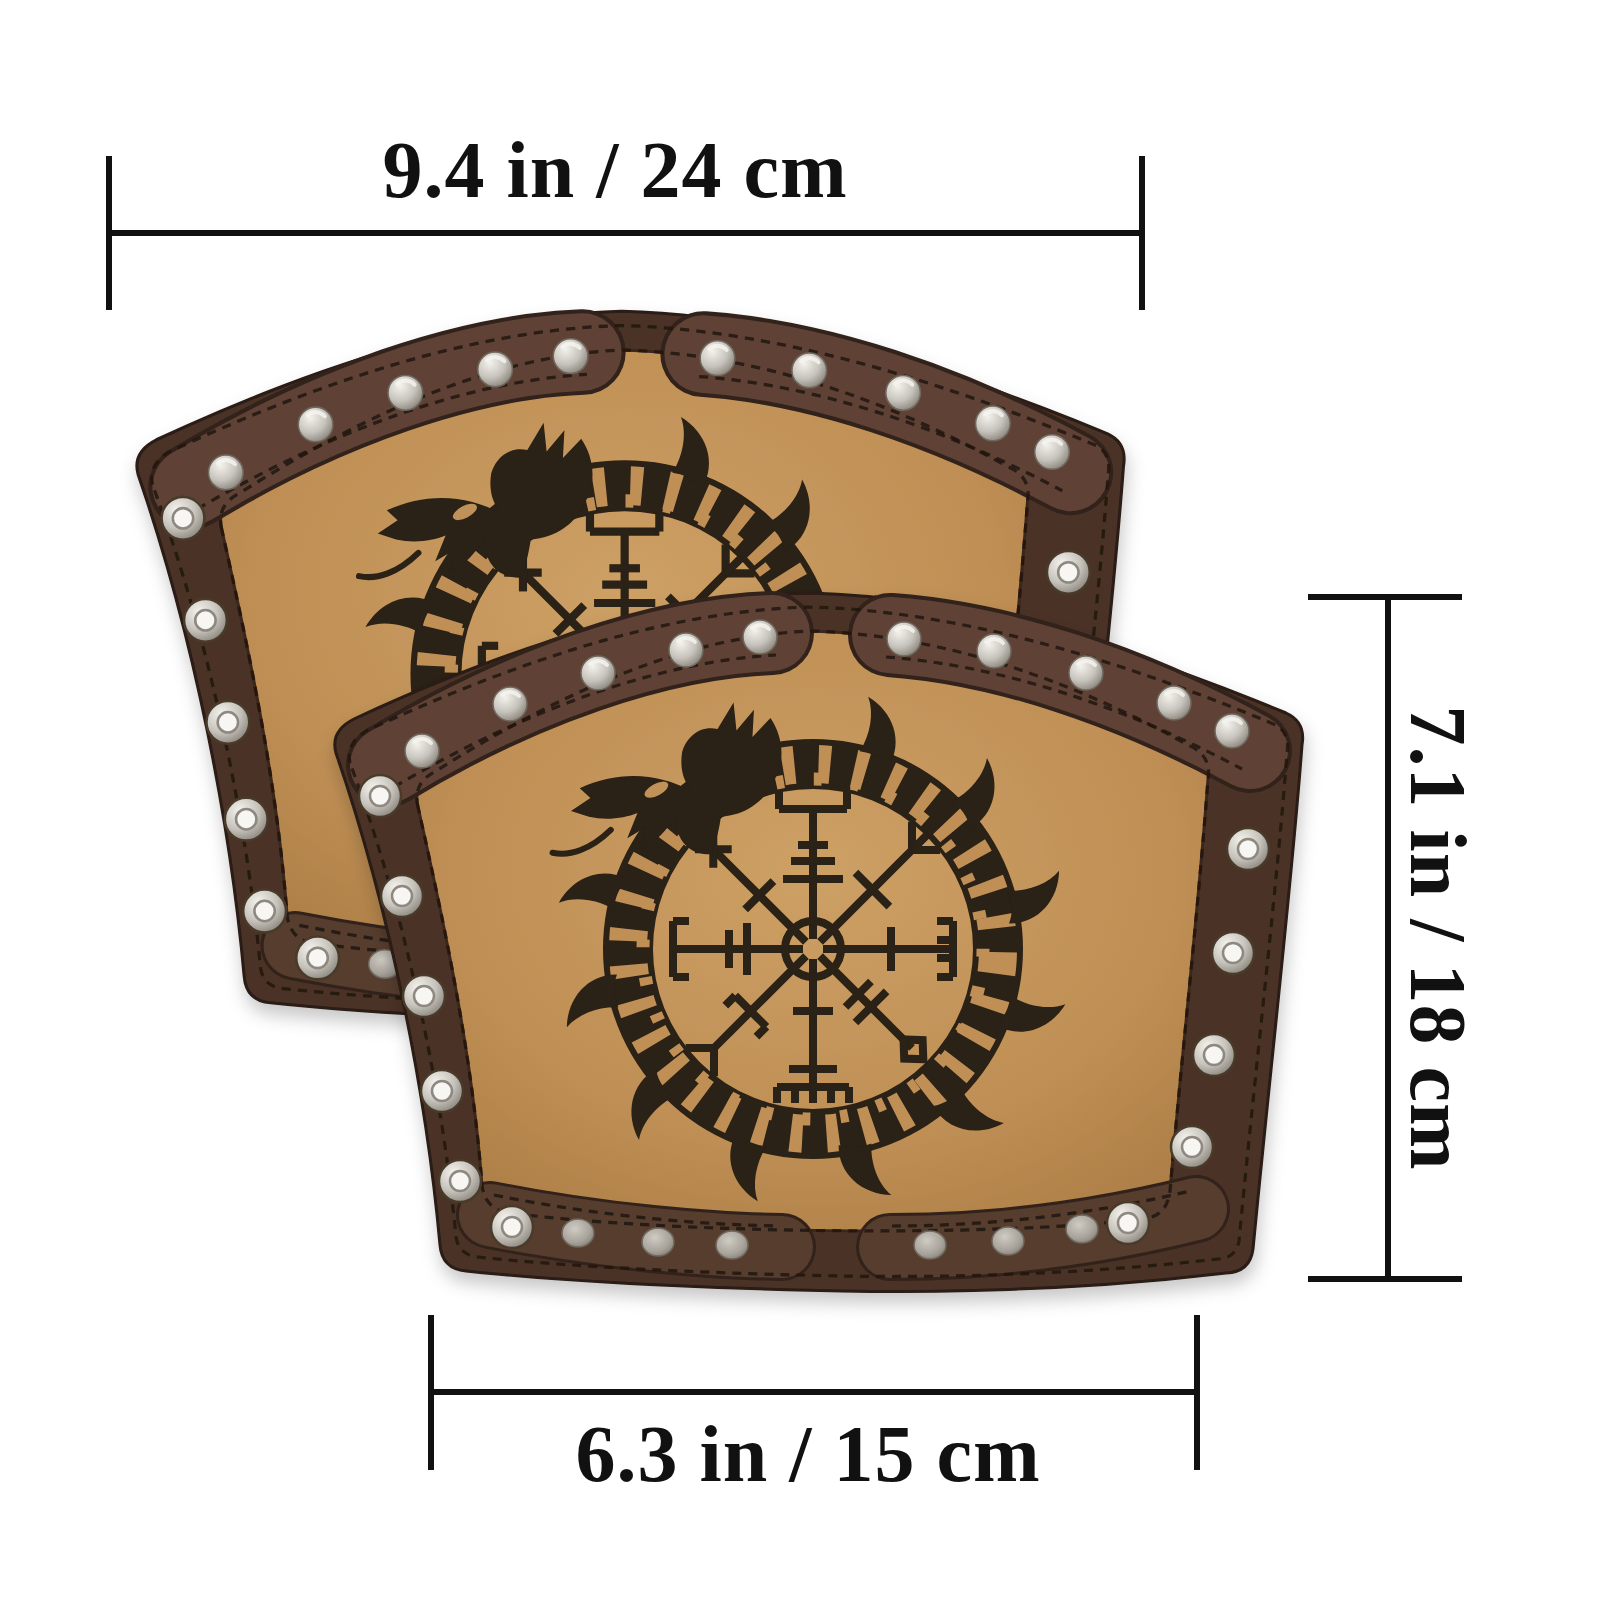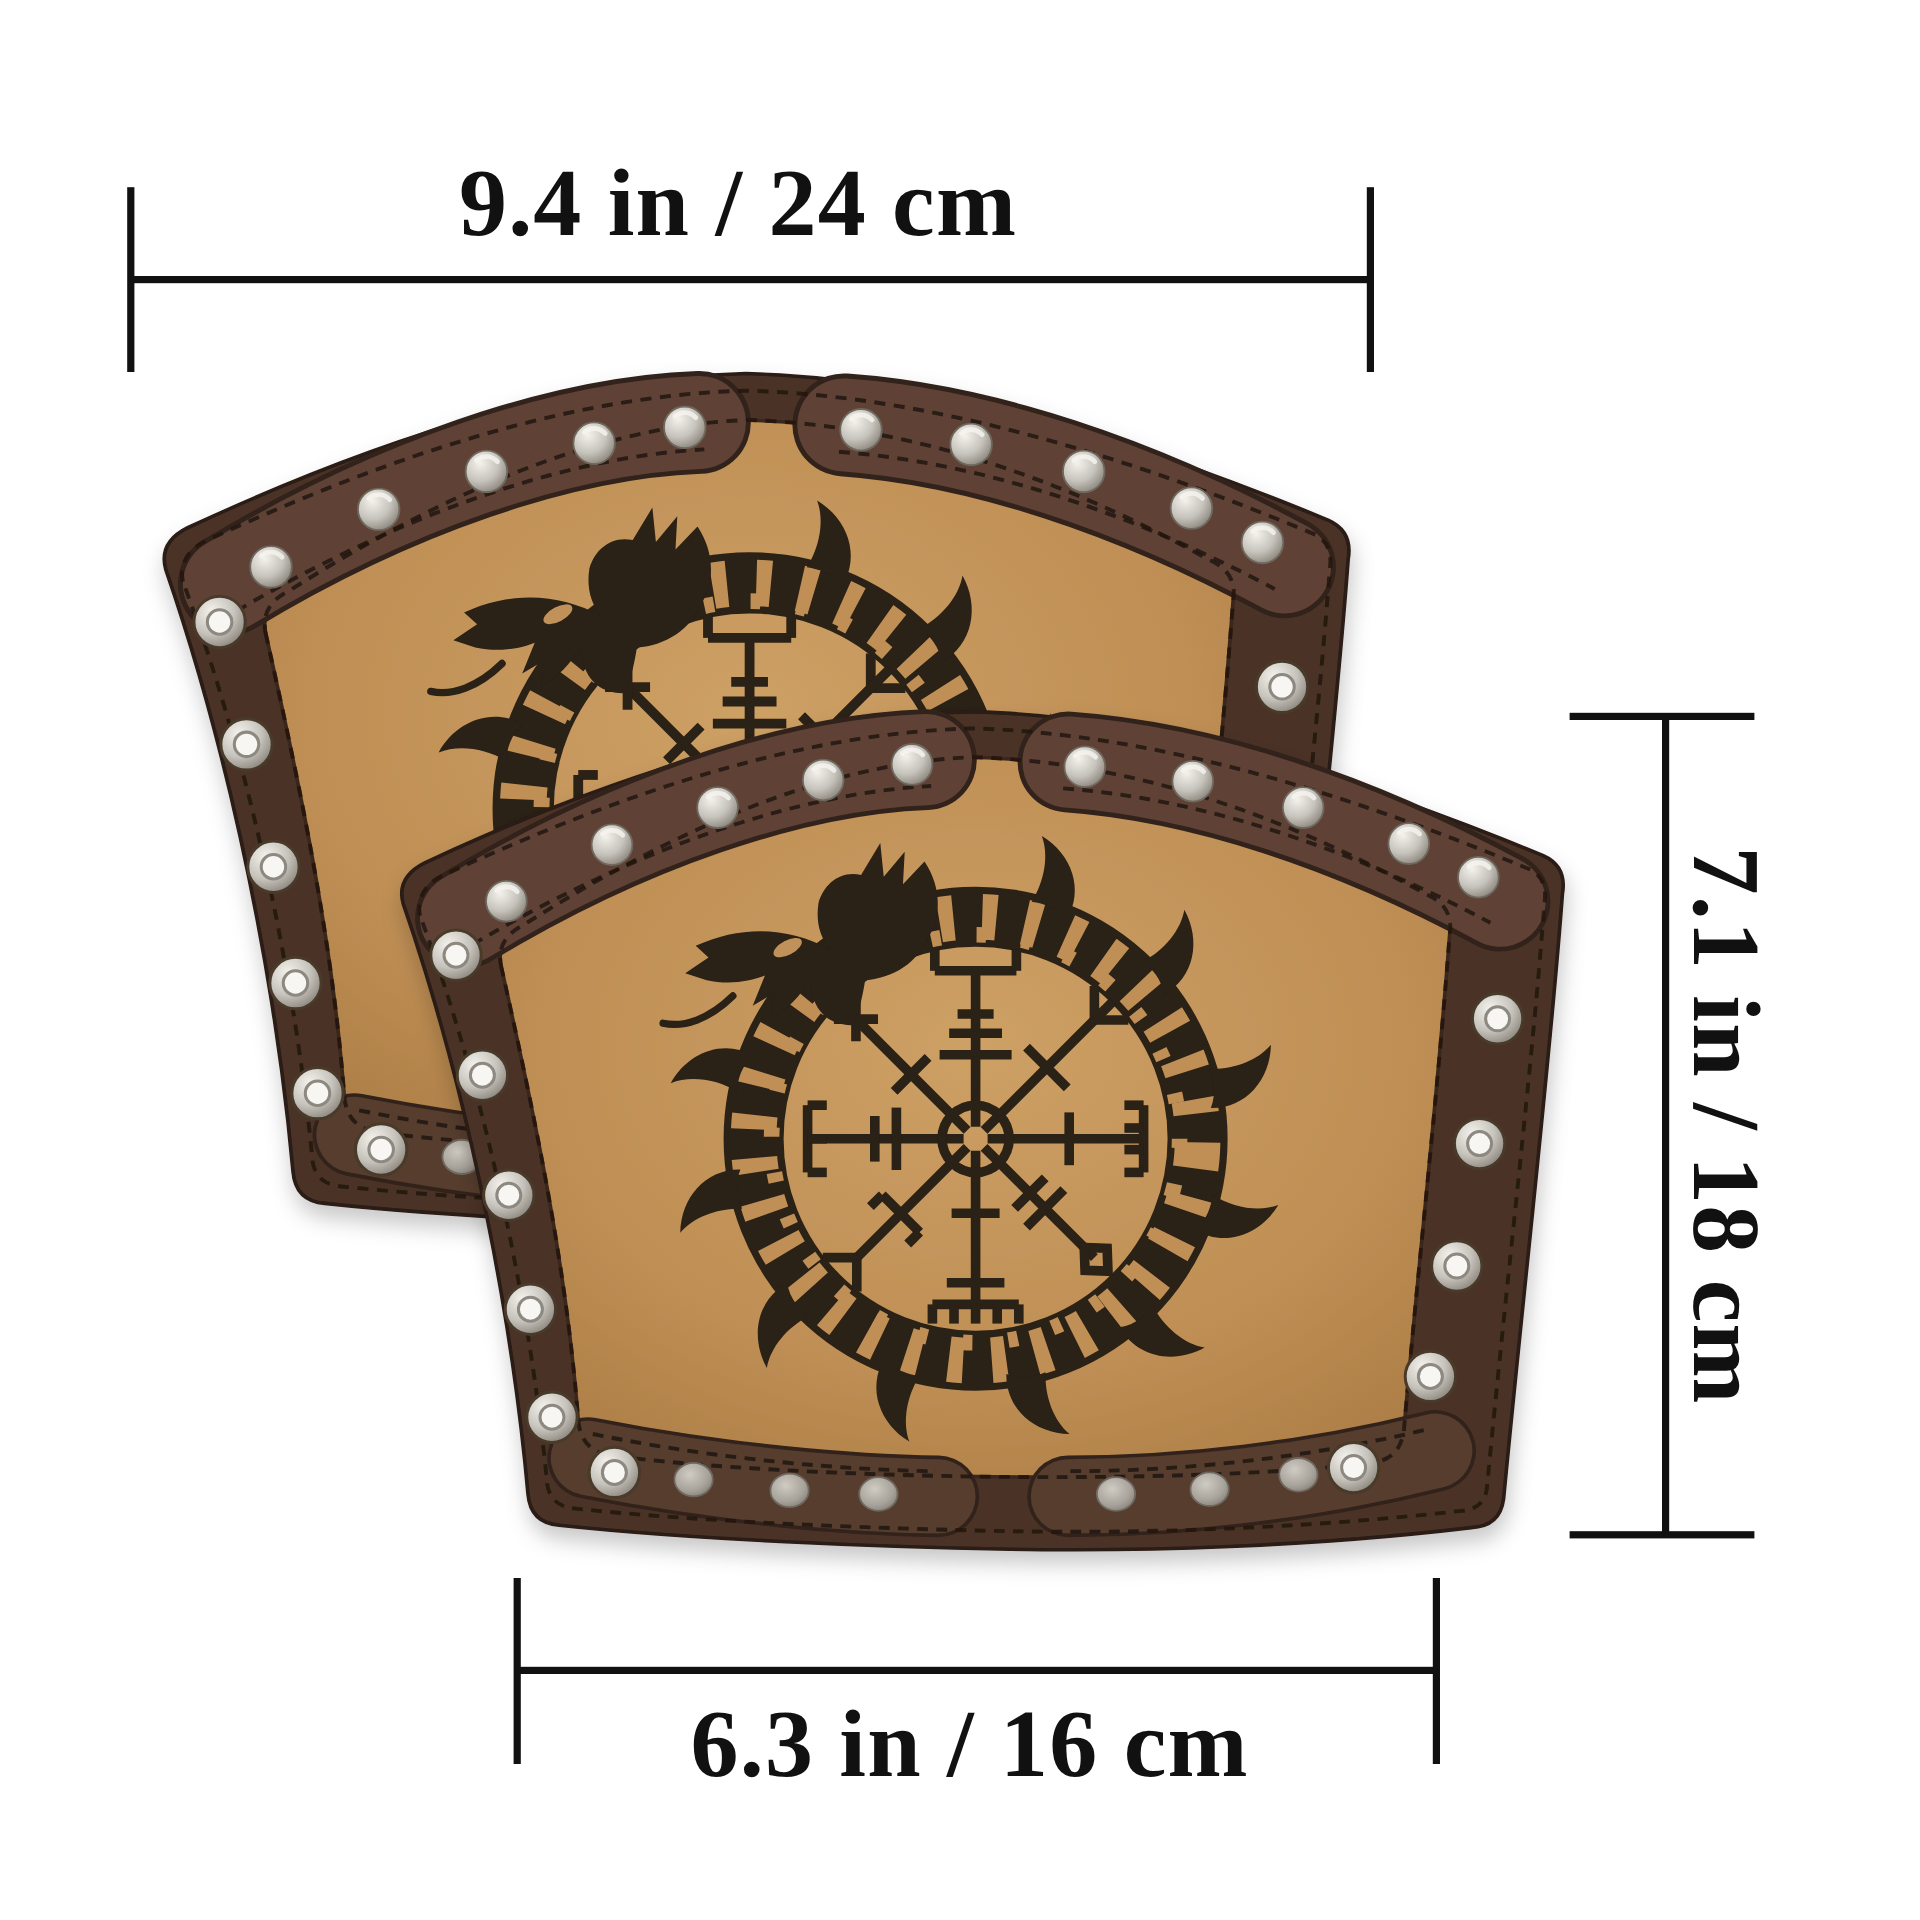--- a/index.html
+++ b/index.html
@@ -248,19 +248,19 @@
   </div>
 
   <div class="dim-group">
     <div class="dim-label lbl-right">7.1 in / 18 cm</div>
     <div class="dim-line line-right"></div>
     <div class="dim-line tick-right-t"></div>
     <div class="dim-line tick-right-b"></div>
   </div>
 
   <div class="dim-group">
-    <div class="dim-label lbl-bottom">6.3 in / 16 cm</div>
+    <div class="dim-label lbl-bottom">6.3 in / 15 cm</div>
     <div class="dim-line line-bottom"></div>
     <div class="dim-line tick-bot-l"></div>
     <div class="dim-line tick-bot-r"></div>
   </div>
 
 </div>
 
 </body></html>

